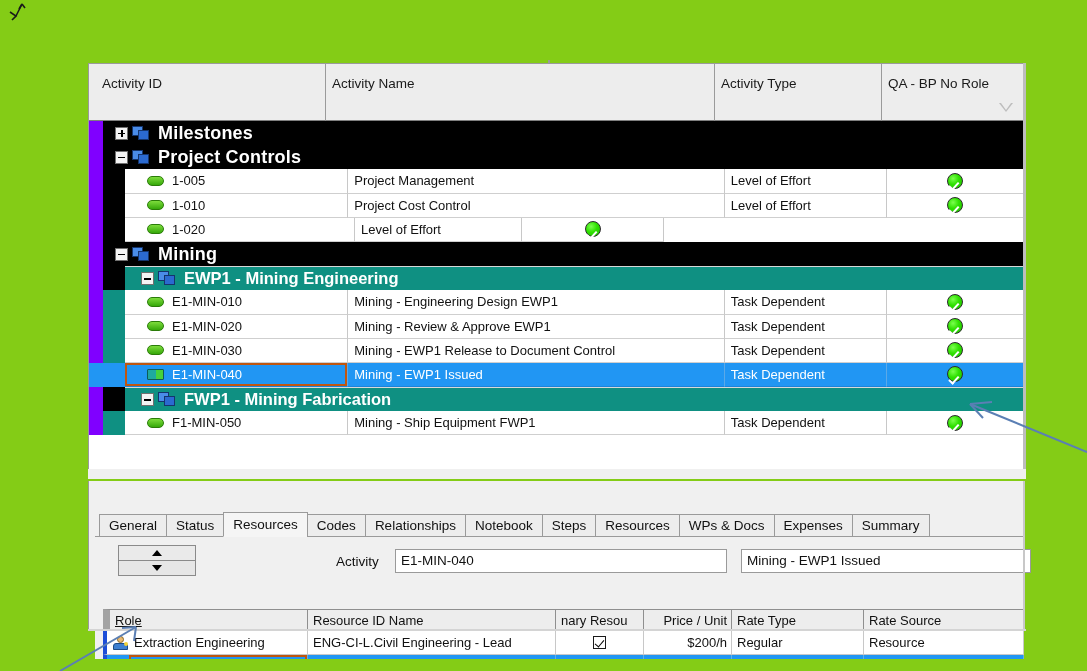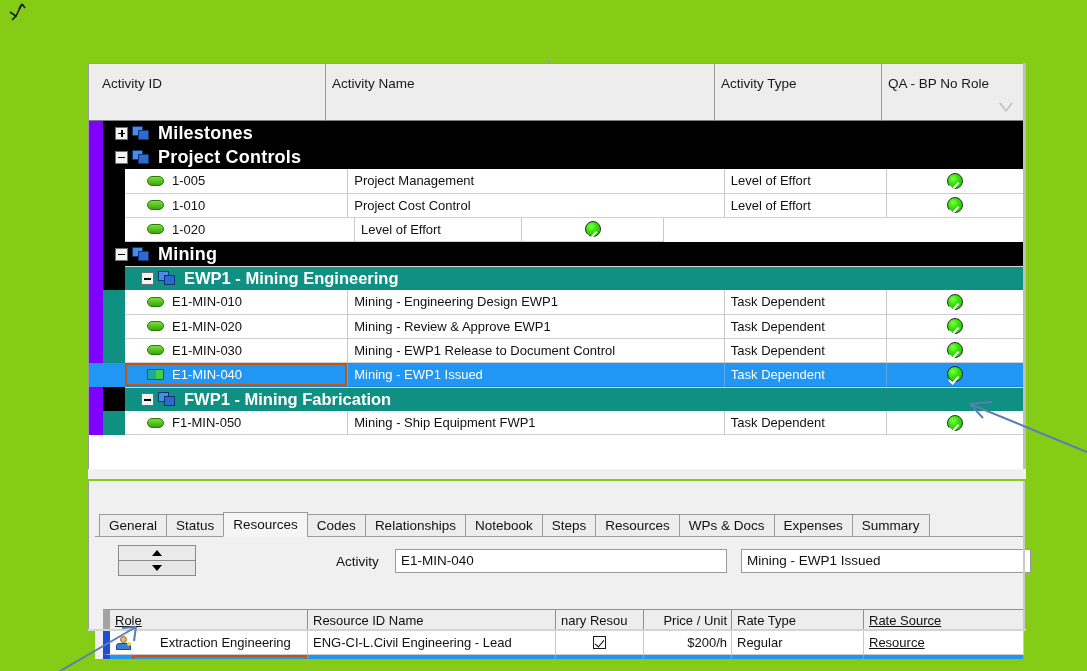--- a/index.html
+++ b/index.html
@@ -201,27 +201,27 @@
   .res-hdr .rc:first-child { border-left:7px solid #a3a3a3;text-decoration:underline; }
   .res-hdr .rc.num { justify-content:flex-end; padding-right:4px; }
 
   .res-row { display:flex; height:24px; }
   .res-row .rc {
     background:#ffffff; border-right:1px solid #c8c8c8; border-bottom:1px solid #c8c8c8;
     border-left:none;
     font-size:13px; color:#111; display:flex; align-items:center; padding-left:5px;
     white-space:nowrap; overflow:hidden; position:relative;
   }
-  .res-row .rc:first-child { border-left:7px solid #1d4ed8;gap:23px; }
+  .res-row .rc:first-child { border-left:4px solid #1d4ed8; }
   .res-row .rc.num { justify-content:flex-end; padding-right:4px; }
   .res-row .rc.chk { justify-content:center; padding-left:0; }
   .res-row.selected .rc { background:#2196f3; color:#ffffff; border-right-color:#63aee8; border-bottom-color:#1c84d8;}
 
   .w-role { width:205px; } .w-rid { width:248px; } .w-pri { width:88px; }
-  .w-price { width:88px; } .w-rtype { width:132px; } .w-rsrc { width:160px;text-decoration:underline; }
+  .w-price { width:88px; } .w-rtype { width:132px; } .w-rsrc { width:160px; }
 
   .chkbox { width:13px; height:13px; background:#ffffff; border:1.4px solid #1a1a1a; position:relative; }
   .chkbox.on::after {
     content:""; position:absolute; left:2.6px; top:1.4px; width:4px; height:8px;
     border-right:1.8px solid #000; border-bottom:1.8px solid #000; transform:rotate(40deg);
   }
 
   .icon-person { width:17px; height:16px; flex:0 0 17px; margin-right:5px; position:relative; }
   .icon-person .head { position:absolute; left:5px; top:1px; width:7px; height:7px; border-radius:50%; background:#e8b870; border:1px solid #8a6a2a;}
   .icon-person .body { position:absolute; left:1px; top:8px; width:15px; height:7px; border-radius:3px 3px 0 0; background:#3d7fd0; border:1px solid #1c4a85;}

